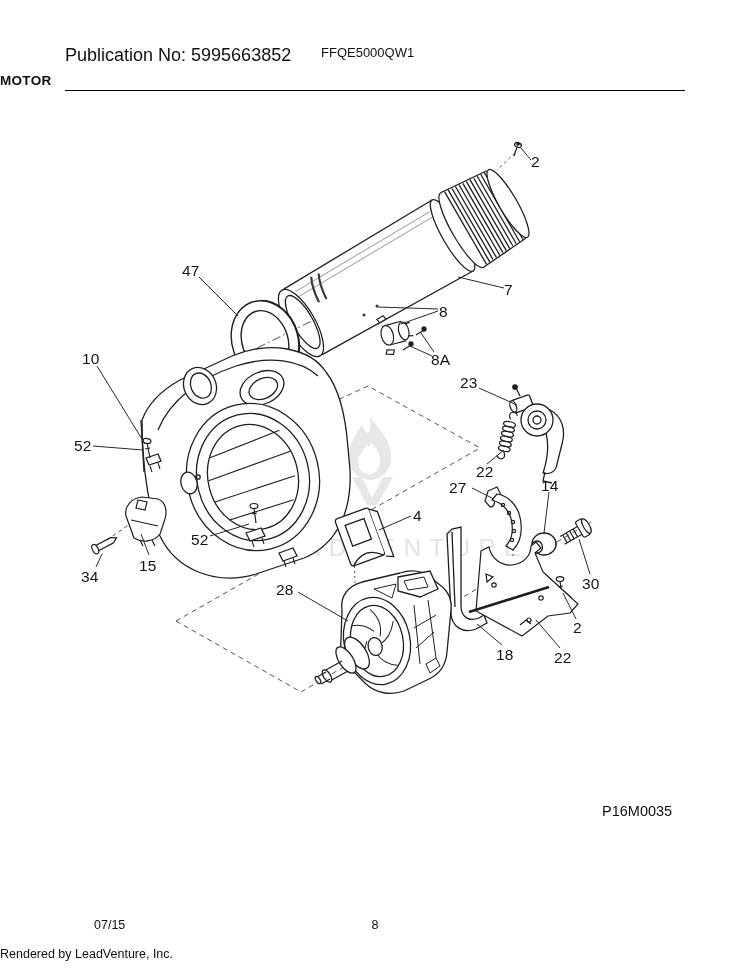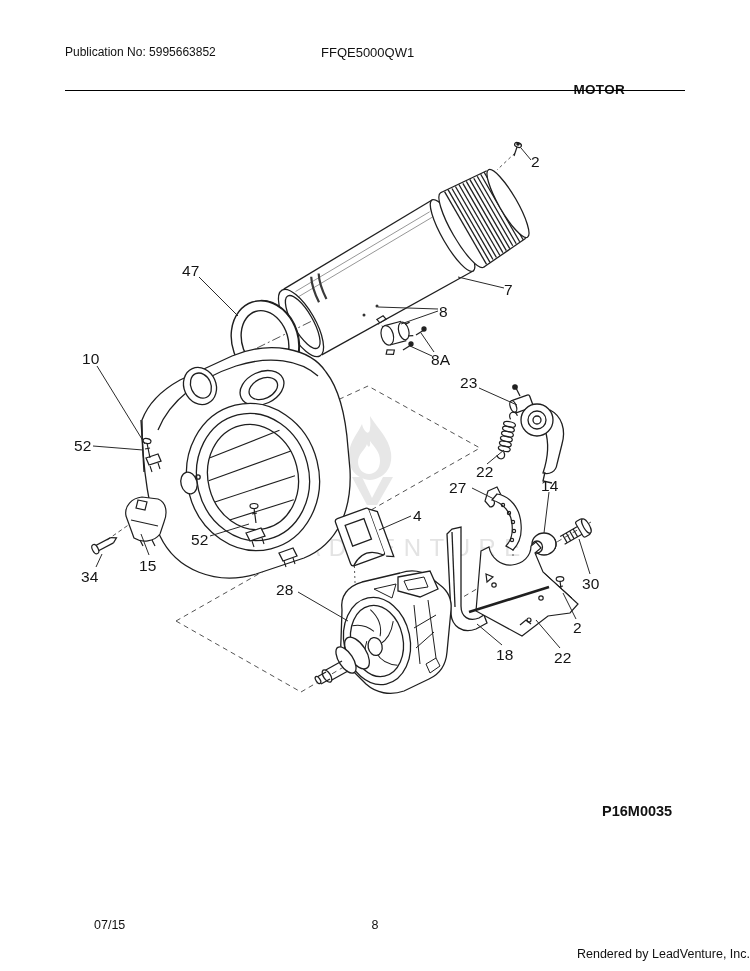--- a/index.html
+++ b/index.html
@@ -1,27 +1,27 @@
 <!DOCTYPE html>
 <html><head>
 <meta charset="utf-8">
 <style>
   html,body{margin:0;padding:0;background:#f0f0f0;}
   .page{position:relative;width:750px;height:971px;background:#ffffff;
         font-family:"Liberation Sans",sans-serif;color:#111;overflow:hidden;margin:0 auto;}
   .abs{position:absolute;}
-  .pub{left:65px;top:45px;font-size:12px;}
+  .pub{left:65px;top:45px;font-size:18px;}
   .model{left:321px;top:45px;font-size:13px;}
-  .title{left:0;width:625px;top:82px;text-align:right;font-weight:bold;font-size:13.5px;letter-spacing:.3px;}
+  .title{left:0;width:625px;top:73px;text-align:left;font-weight:bold;font-size:13.5px;letter-spacing:.3px;}
   .rule{left:65px;width:620px;top:90px;border-top:1.5px solid #000;height:0;}
   .pl{position:absolute;font-size:15.5px;color:#141414;letter-spacing:.2px;}
-  .dcode{left:602px;top:803px;font-size:14.5px;font-weight:bold;}
+  .dcode{left:602px;top:803px;font-size:14.5px;}
   .f-date{left:65px;top:918px;font-size:12.5px;margin-left:29px;}
   .f-page{left:0;width:750px;top:918px;text-align:center;font-size:12.5px;}
-  .f-credit{left:0;width:750px;top:947px;text-align:right;font-size:12.5px;}
+  .f-credit{left:0;width:750px;top:947px;text-align:left;font-size:12.5px;}
   svg{position:absolute;left:0;top:0;}
 </style>
 </head>
 <body>
 
 <div class="page">
 
   <div class="abs pub">Publication No: 5995663852</div>
   <div class="abs model">FFQE5000QW1</div>
   <div class="abs title">MOTOR</div>

